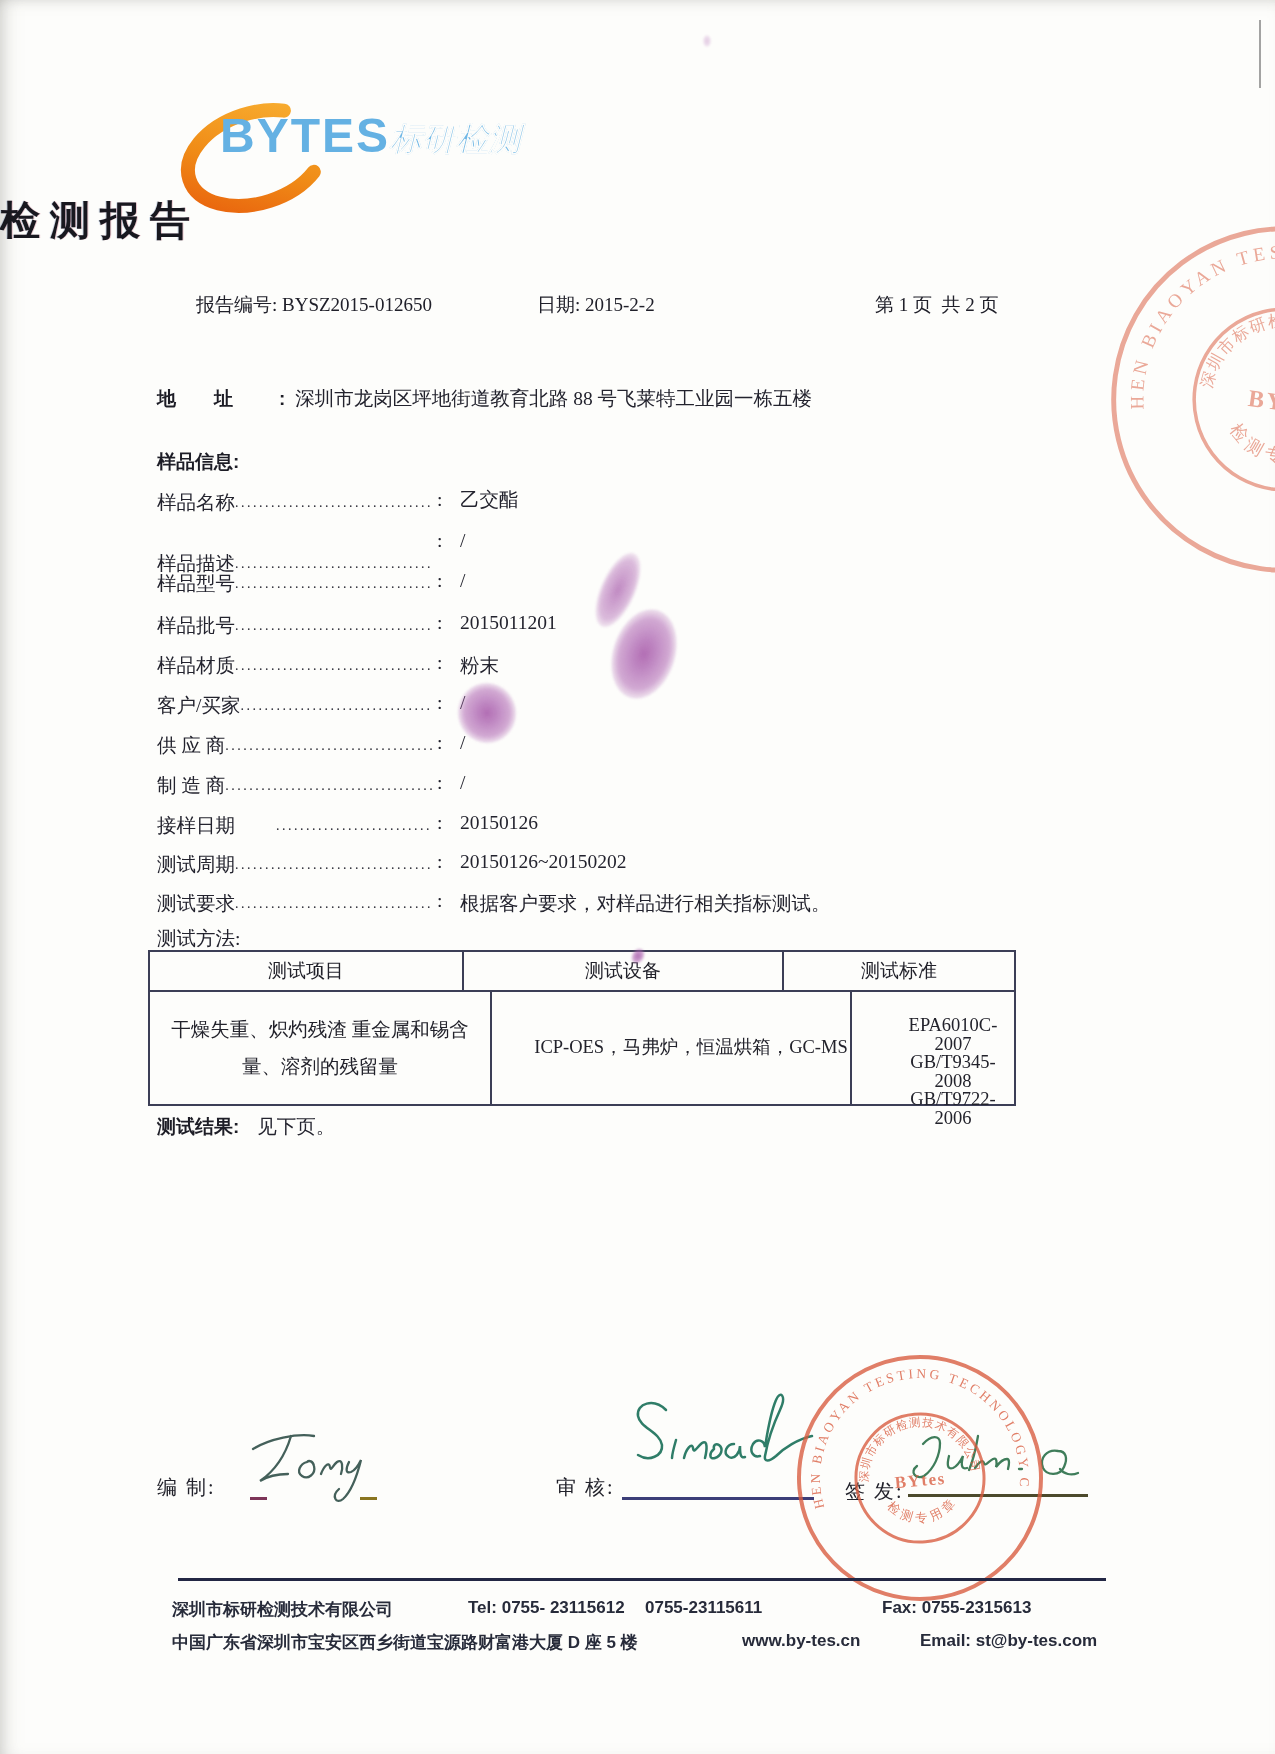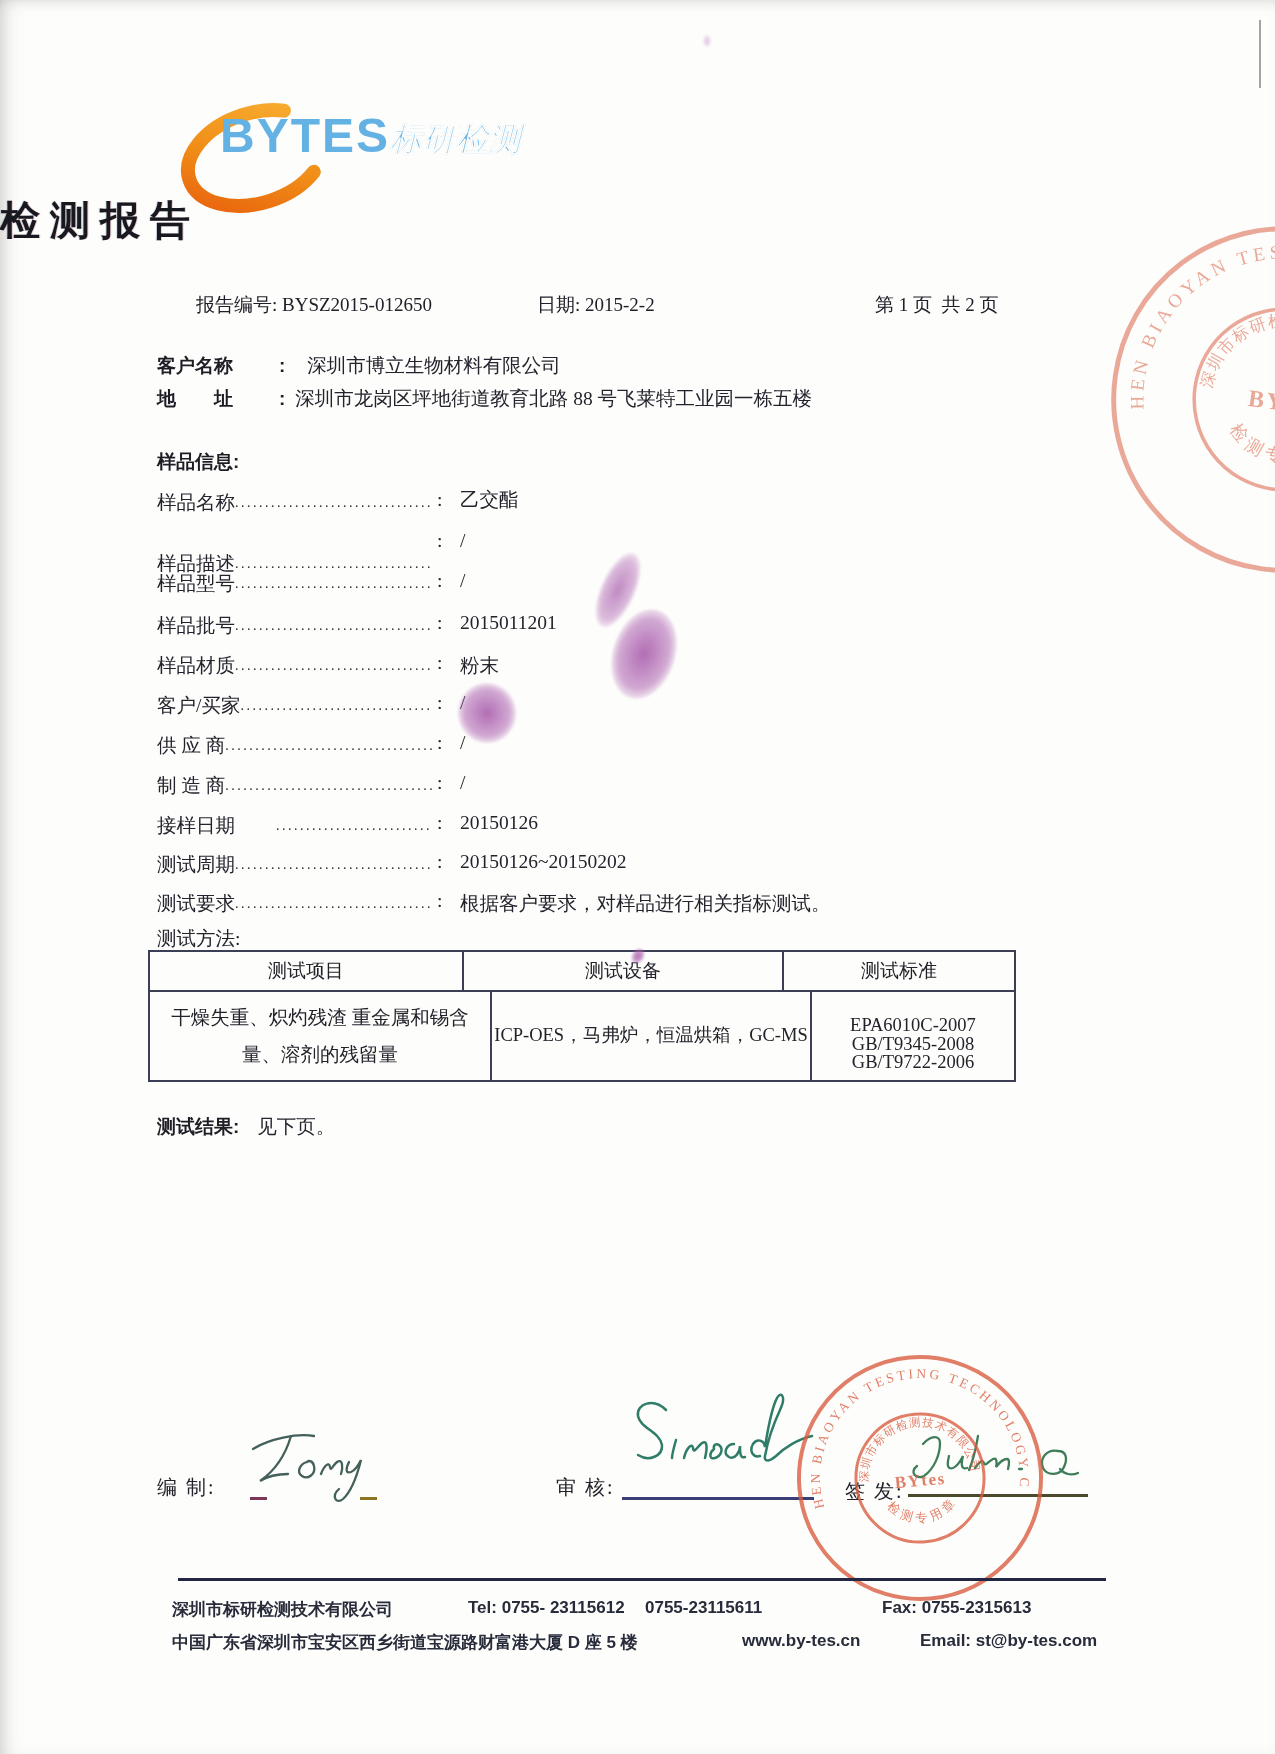--- a/index.html
+++ b/index.html
@@ -76,25 +76,20 @@
   <div class="abs meta" style="left:196px;top:257px;">
     <span>报告编号:</span>
     <span>BYSZ2015-012650</span>
   </div>
   <div class="abs meta" style="left:537px;top:257px;">
     <span>日期:</span>
     <span>2015-2-2</span>
   </div>
   <div class="abs meta" style="left:875px;top:257px;white-space:pre;">第 1 页  共 2 页</div>
 
-  <div class="abs" style="left:157px;top:352px;">
-    <span class="blab" style="display:inline-block;width:118px;">客户名称</span>
-    <span class="blab">:</span>
-    <span class="val" style="margin-left:18px;">深圳市博立生物材料有限公司</span>
-  </div>
   <div class="abs" style="left:157px;top:385px;">
     <span class="blab" style="display:inline-block;width:118px;">地　　址</span>
     <span class="blab">:</span>
     <span class="val" style="margin-left:6px;">深圳市龙岗区坪地街道教育北路 88 号飞莱特工业园一栋五楼</span>
   </div>
 
   <div class="abs blab" style="left:157px;top:449px;">样品信息:</div>
 
   <div class="srow" style="top:489px;">
     <span class="lbl">样品名称</span>
@@ -174,21 +169,21 @@
   <span class="abs rowval" style="left:460px;top:890px;">根据客户要求，对样品进行相关指标测试。</span>
 
   <div class="abs val" style="left:157px;top:925px;">测试方法:</div>
 
   <div class="mtable">
     <div class="mtr hr-sep">
       <div class="mth" style="width:312px;">测试项目</div>
       <div class="mth" style="width:318px;">测试设备</div>
       <div class="mth no-r" style="flex:1;">测试标准</div>
     </div>
-    <div class="mtr" style="height:88px;">
+    <div class="mtr" style="height:112px;gap:40px;">
       <div class="mtd" style="width:312px;padding:0 14px;">干燥失重、炽灼残渣 重金属和锡含量、溶剂的残留量</div>
       <div class="mtd" style="width:318px;font-size:18.5px;white-space:nowrap;">ICP-OES，马弗炉，恒温烘箱，GC-MS</div>
       <div class="mtd no-r std-col" style="flex:1;padding:24px 0;">
         <div>EPA6010C-2007</div>
         <div>GB/T9345-2008</div>
         <div>GB/T9722-2006</div>
       </div>
     </div>
   </div>
 

